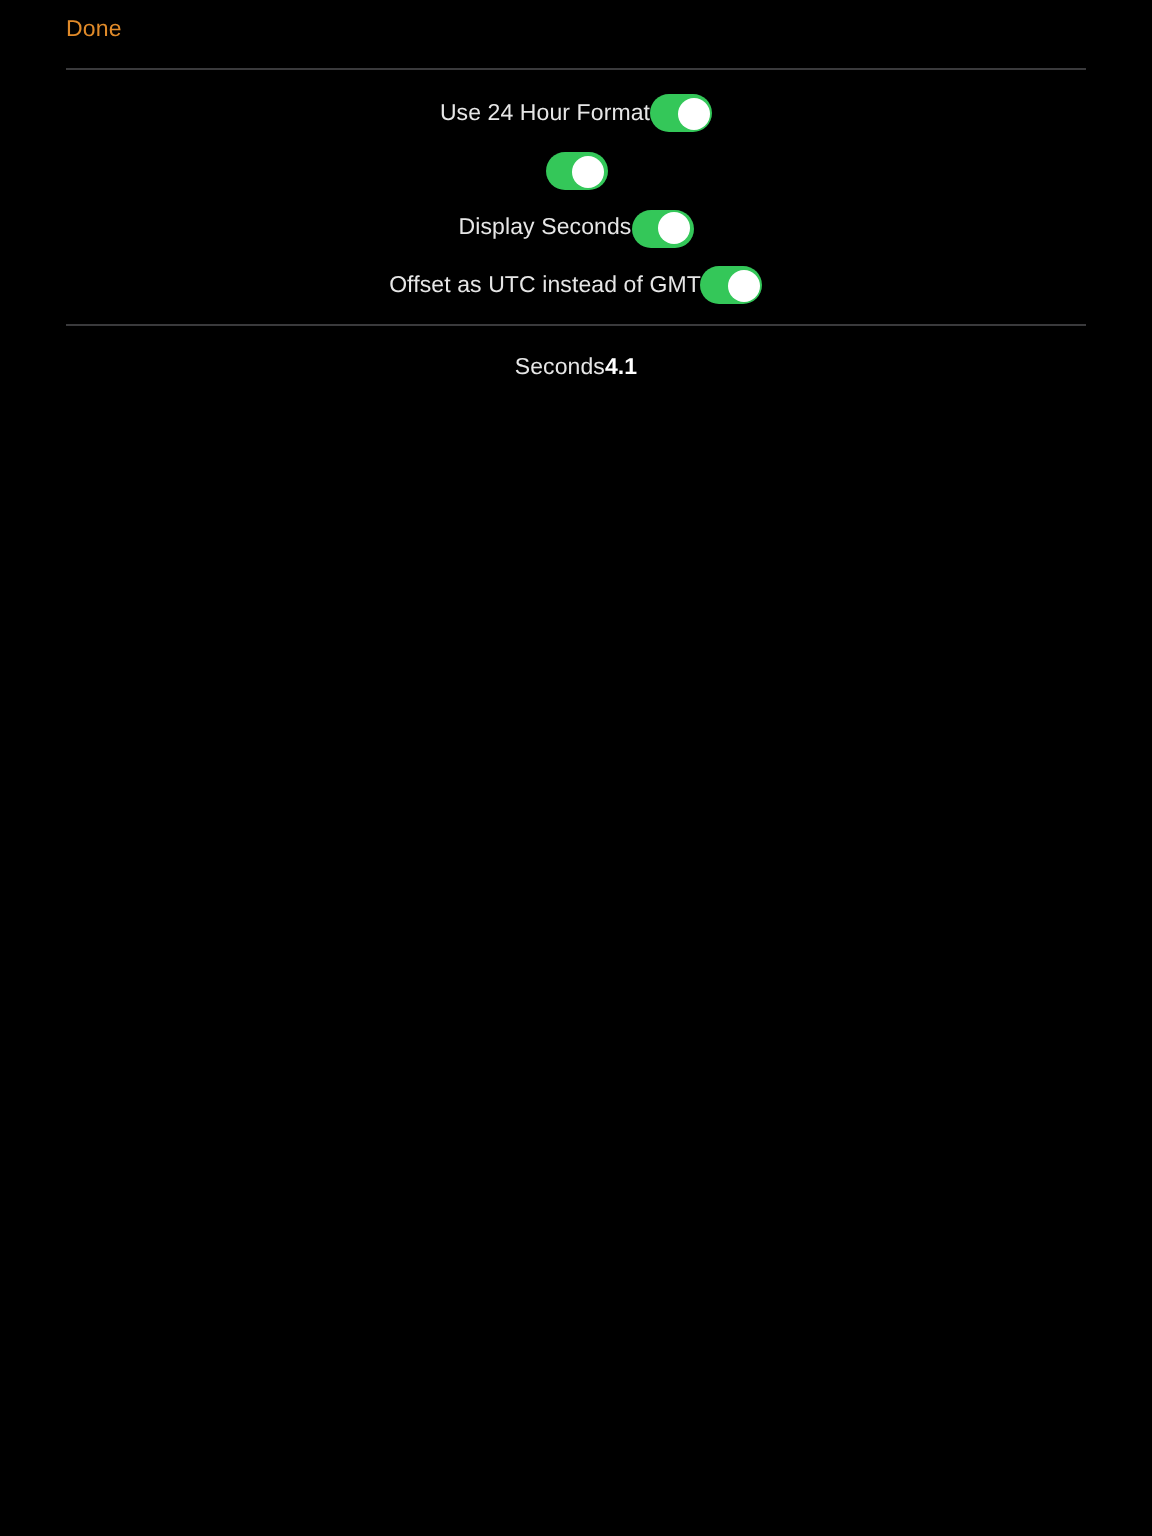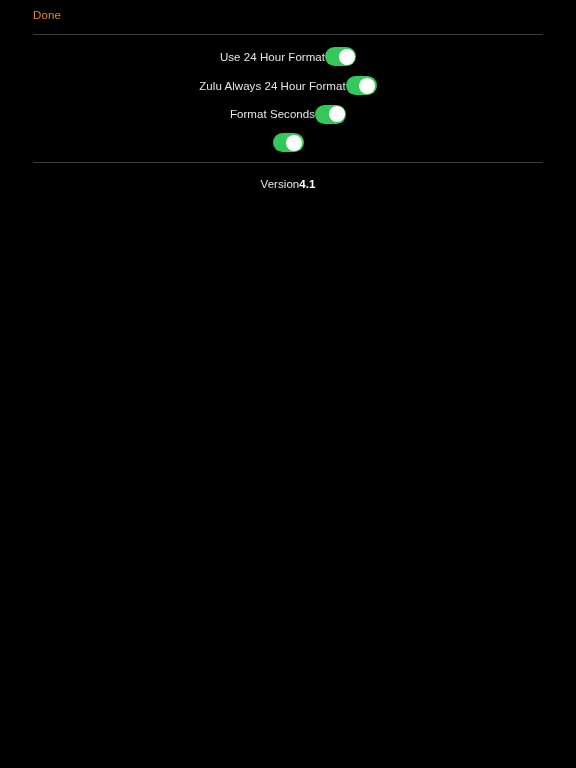--- a/index.html
+++ b/index.html
@@ -133,40 +133,40 @@
     <div class="divider top"></div>
 
     <div class="row r0">
       <span class="row-label">Use 24 Hour Format</span>
       <span class="switch">
         <span class="knob"></span>
       </span>
     </div>
 
     <div class="row r1">
-      <span class="row-label">Zulu Always 24 Hour Format</span>
       <span class="switch">
         <span class="knob"></span>
       </span>
     </div>
 
     <div class="row r2">
-      <span class="row-label">Format Seconds</span>
+      <span class="row-label">Display Seconds</span>
       <span class="switch">
         <span class="knob"></span>
       </span>
     </div>
 
     <div class="row r3">
+      <span class="row-label">Offset as UTC instead of GMT</span>
       <span class="switch">
         <span class="knob"></span>
       </span>
     </div>
 
     <div class="divider bottom"></div>
 
     <div class="row version">
-      <span class="row-label">Version</span>
+      <span class="row-label">Seconds</span>
       <span class="row-value">4.1</span>
     </div>
 
   </div>
 </div>
 
 </body></html>

